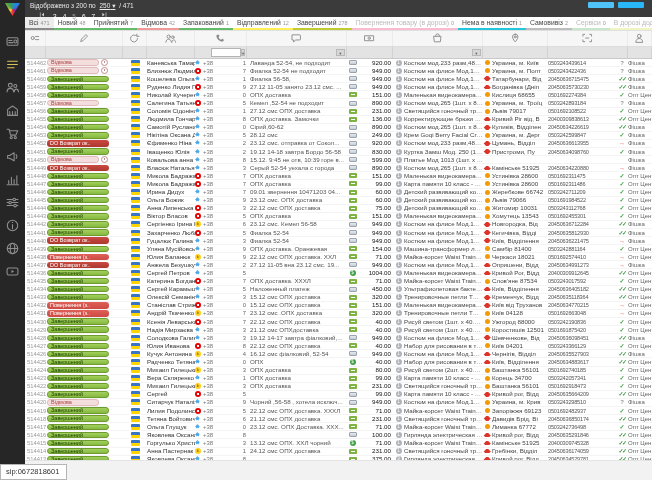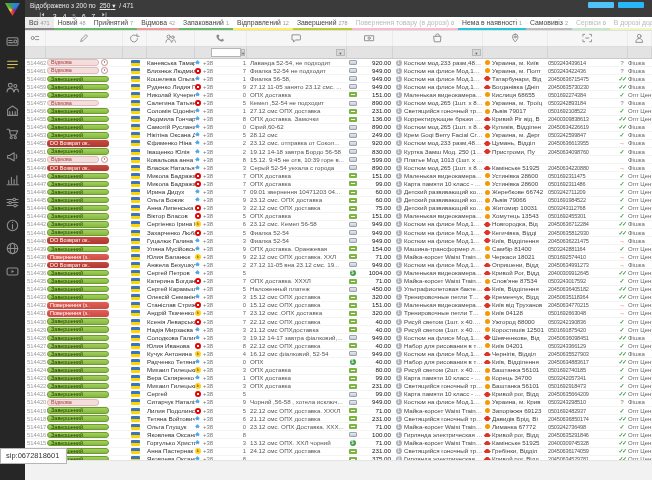--- a/index.html
+++ b/index.html
@@ -97,21 +97,21 @@
   .cttn{color:#555;font-size:5.6px;letter-spacing:-0.2px}
   .cts{font-size:6px;text-align:center;font-weight:bold}
   .ts-q{color:#999}
   .ts-ok1,.ts-ok2{color:#43a047}
   .ts-ok2{letter-spacing:-1.5px}
   .ts-ret{color:#e53935}
   .csrc{color:#666;font-size:6px}
 
   .bottom-strip{height:19px;background:#f2f2f2;border-top:1px solid #e4e4e4}
 
-  .sip{position:absolute;left:0;bottom:16px;background:#fff;border:1px solid #b5b5b5;
+  .sip{position:absolute;left:0;bottom:0;background:#fff;border:1px solid #b5b5b5;
        font-size:7.5px;color:#333;padding:2px 7px 3px 5px;z-index:9;white-space:nowrap}
 </style>
 </head>
 <body>
 
 <div class="app">
   <aside class="sidebar">
     <div class="logo"></div>
     <div id="side-icons">
         <div class="side-ic">

